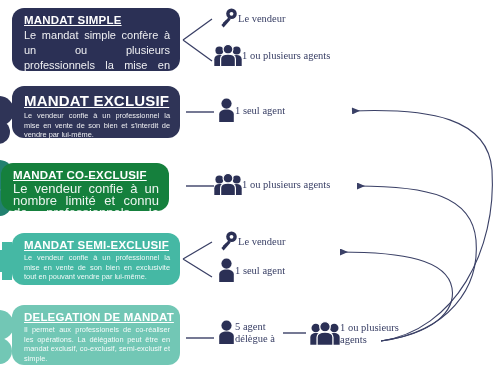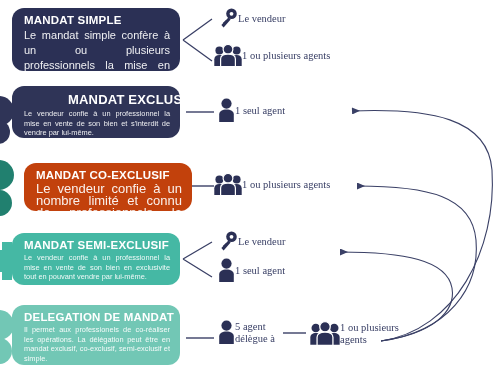--- a/index.html
+++ b/index.html
@@ -23,38 +23,39 @@
     padding:6px 10px 7px 12px;
     z-index:3;
     color:#ffffff;
   }
   .card-title{
     font-weight:bold;
     letter-spacing:.2px;
     color:#ffffff;
     margin:0 0 2px 0;
     white-space:nowrap;
+    text-decoration:underline;
   }
   .card-body{
     margin:0;
     color:#ffffff;
     opacity:.92;
     text-align:justify;
   }
 
   
   #card-0{left:12px;top:8px;width:168px;height:63px;background:#2b3055;}
   #card-0 .card-title{font-size:11.5px;}
   #card-0 .card-body{font-size:11px;line-height:15px;}
 
   #card-1{left:12px;top:86px;width:168px;height:52px;background:#2f3457;}
-  #card-1 .card-title{font-size:13px;margin-left:44px;}
+  #card-1 .card-title{font-size:15px;}
   #card-1 .card-body{font-size:7.4px;line-height:9.6px;}
 
-  #card-2{left:24px;top:163px;width:168px;height:48px;background:#c2410c;}
+  #card-2{left:1px;top:163px;width:168px;height:48px;background:#15803d;}
   #card-2 .card-title{font-size:11.5px;}
   #card-2 .card-body{font-size:13px;line-height:12px;}
 
   #card-3{left:12px;top:233px;width:168px;height:52px;background:#45b8a4;}
   #card-3 .card-title{font-size:11.5px;}
   #card-3 .card-body{font-size:7.4px;line-height:9.6px;}
 
   #card-4{left:12px;top:305px;width:168px;height:60px;background:#72c7b5;}
   #card-4 .card-title{font-size:11.5px;}
   #card-4 .card-body{font-size:7.4px;line-height:9.6px;}

